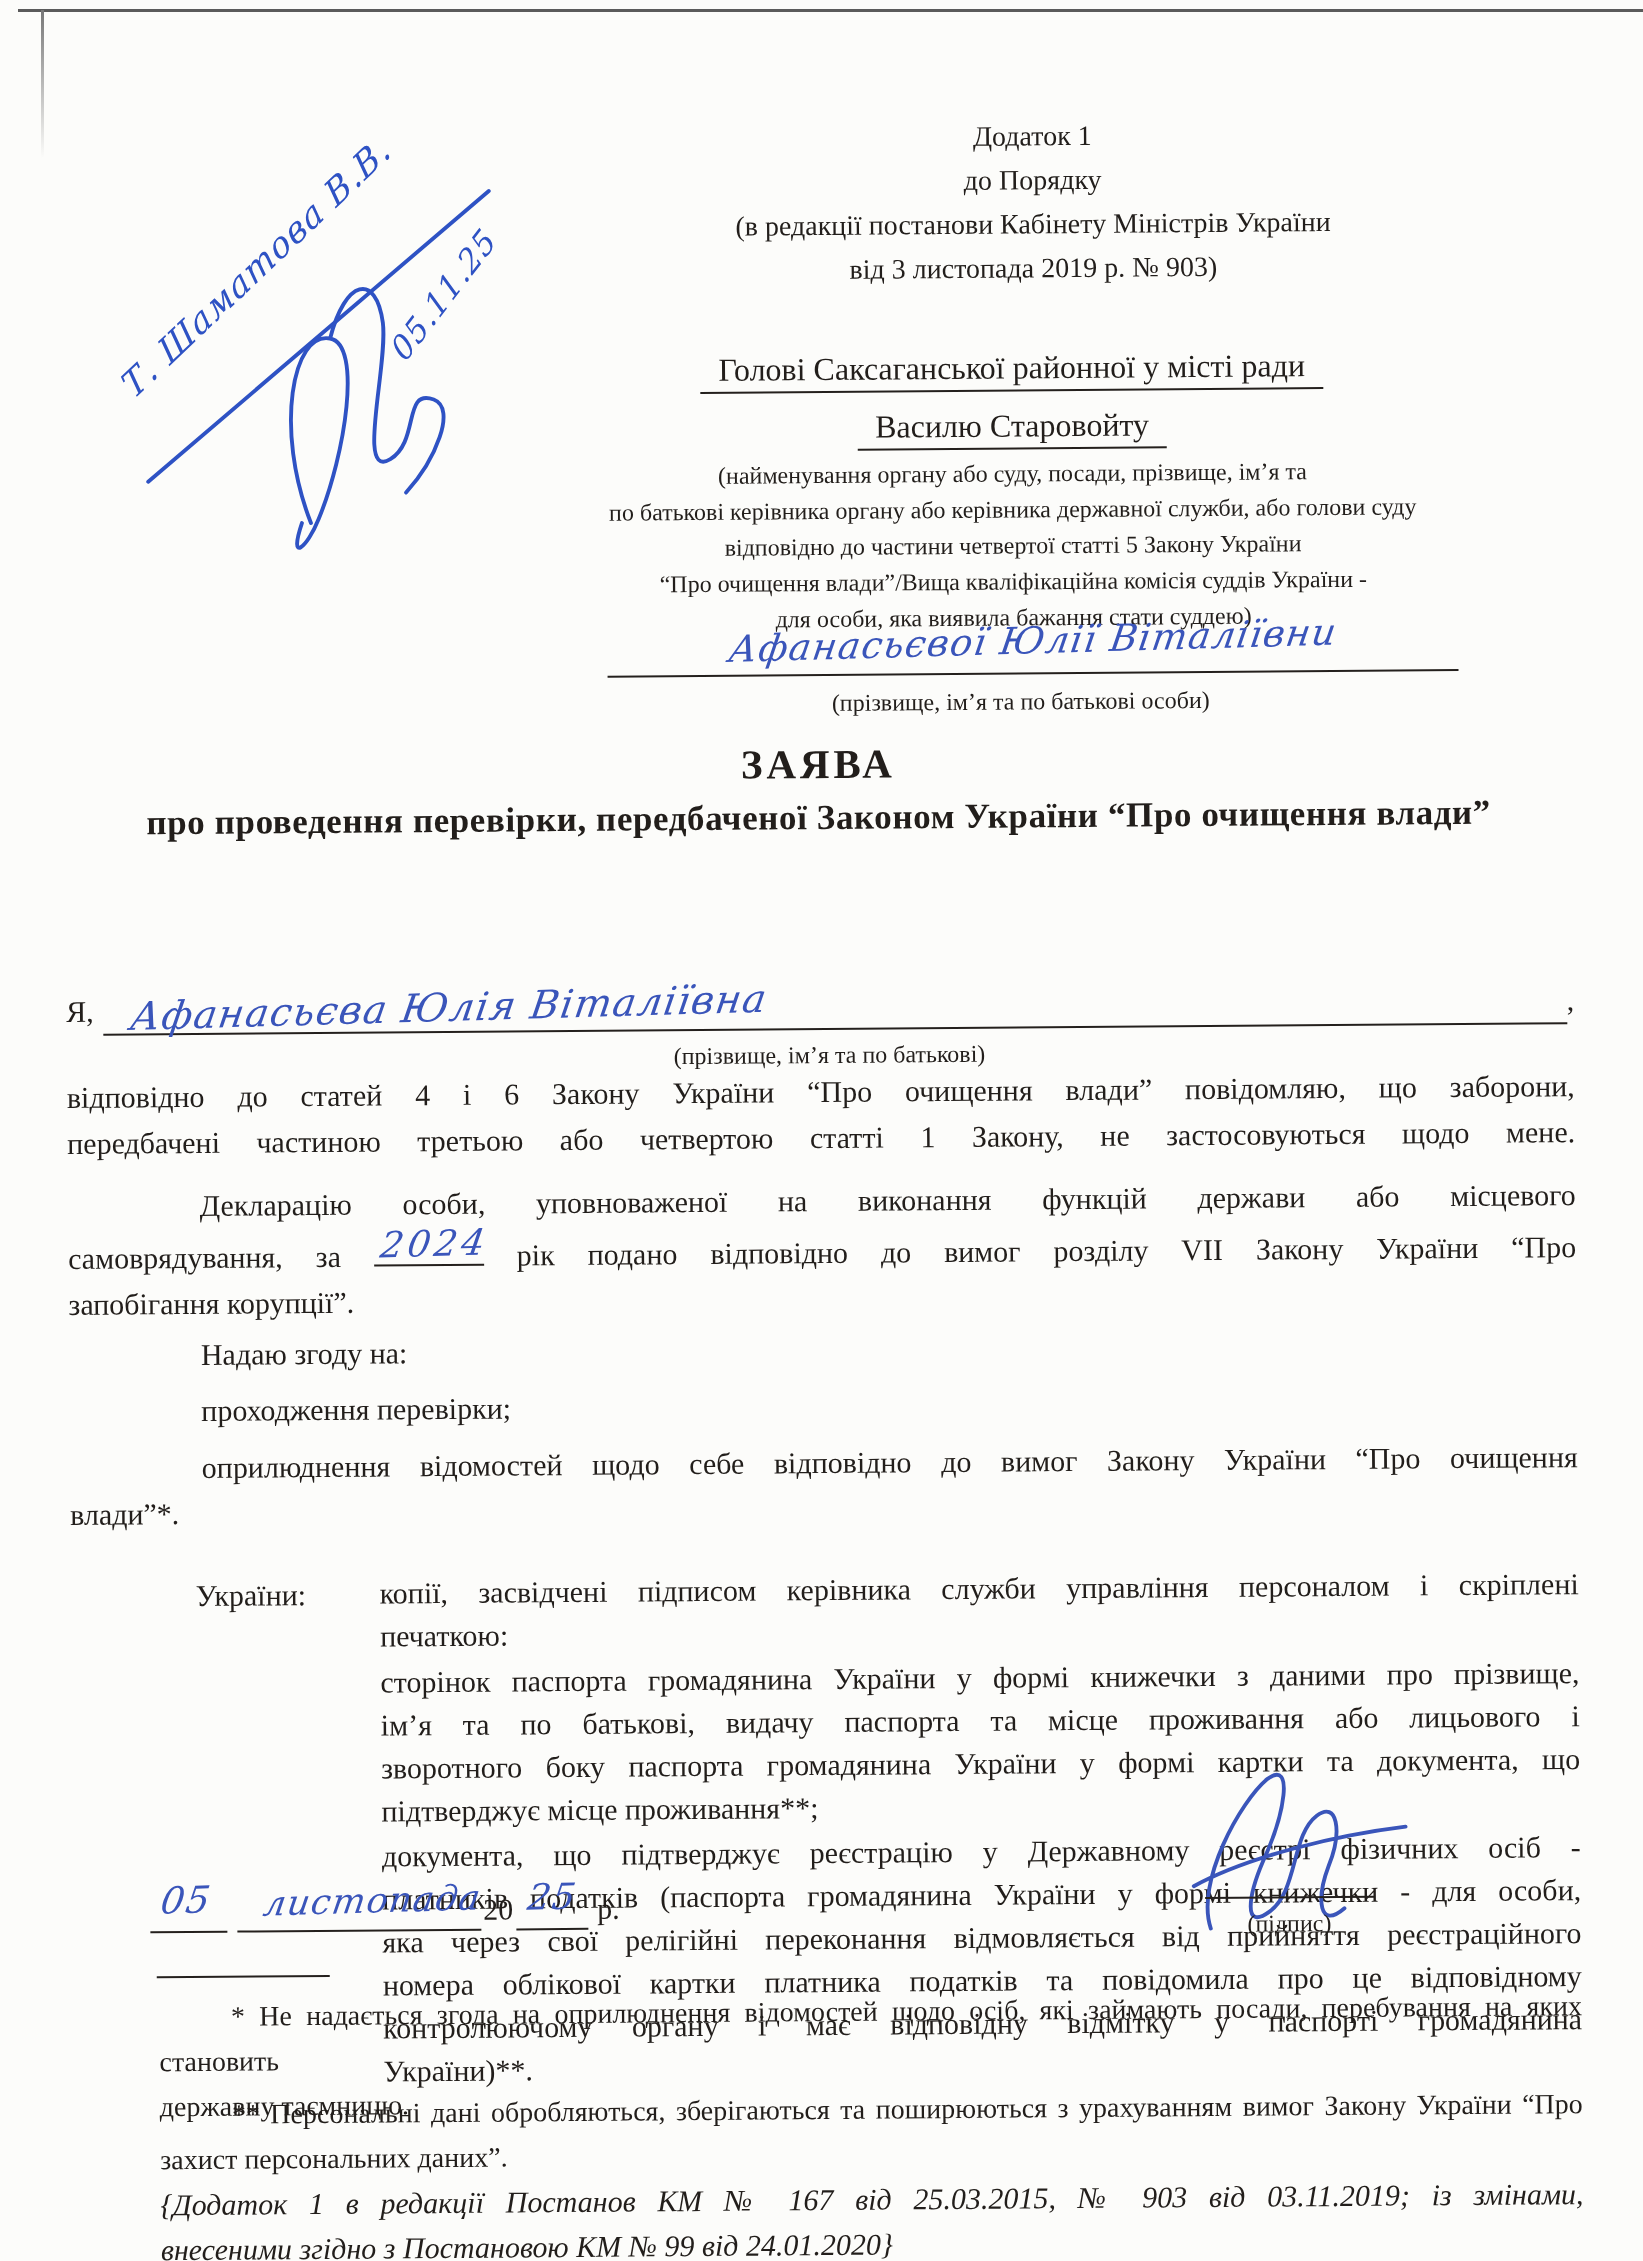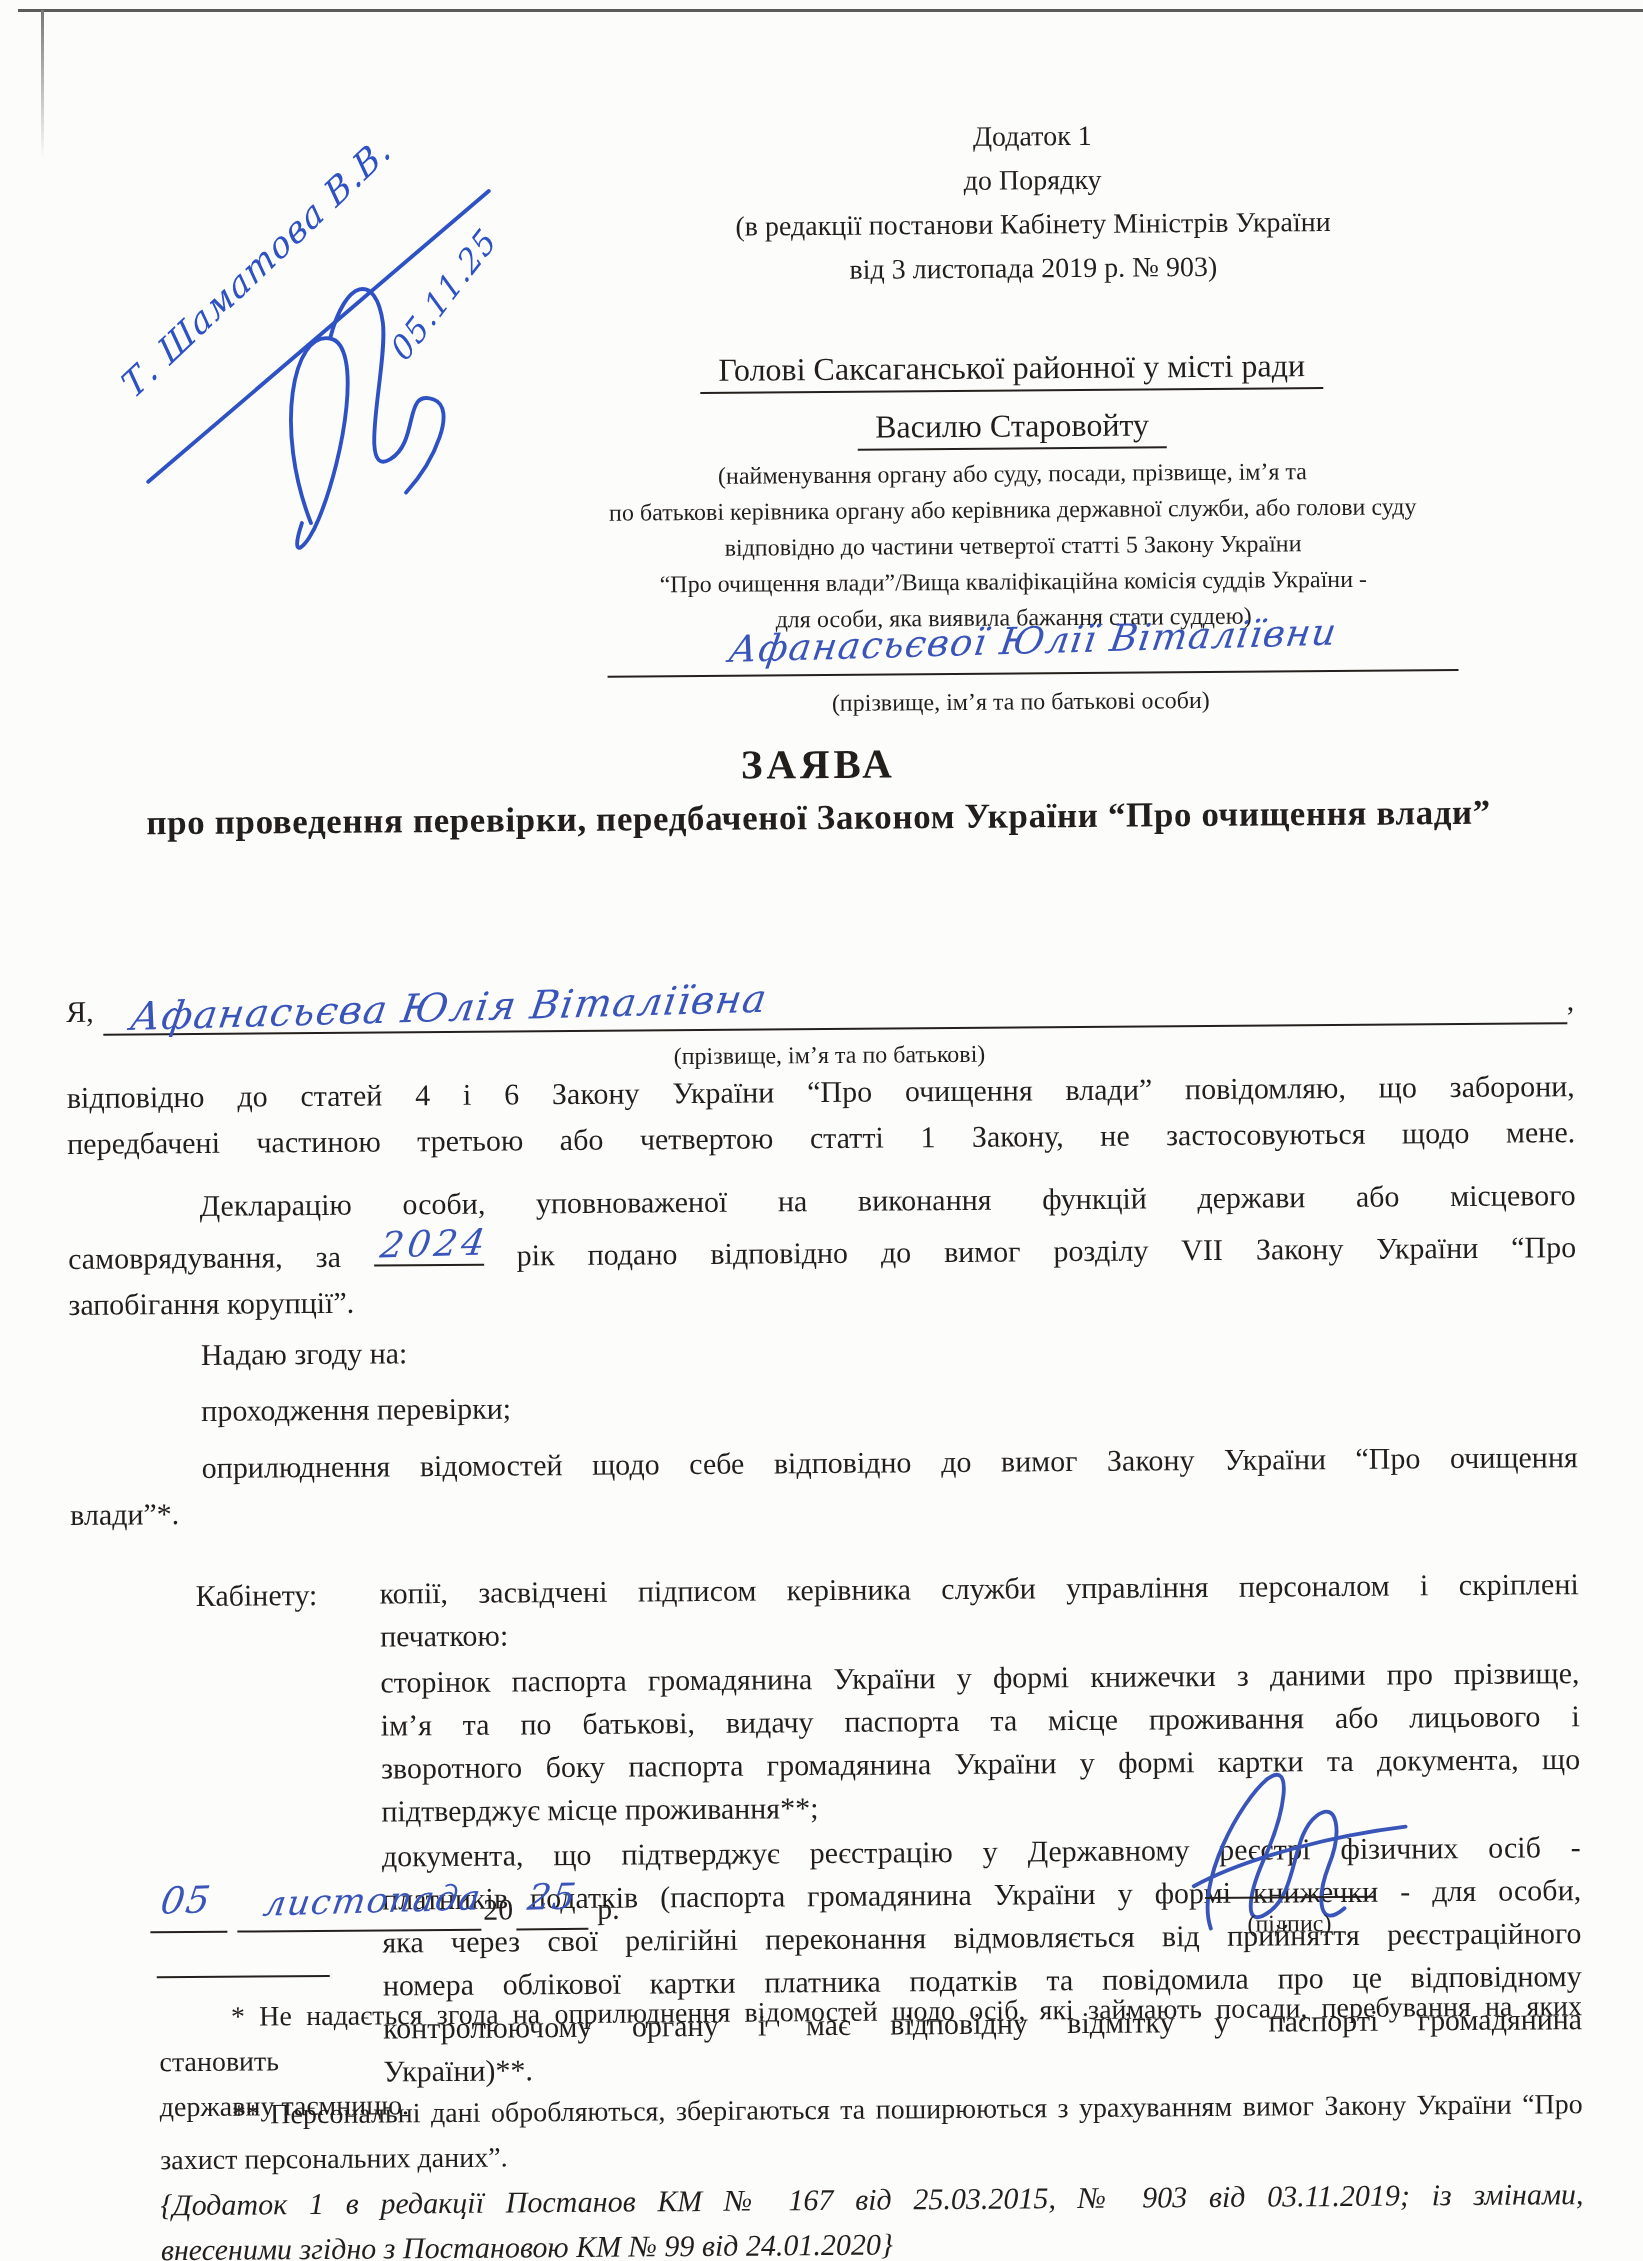--- a/index.html
+++ b/index.html
@@ -117,21 +117,21 @@
       <div class="jlast">запобігання корупції”.</div>
     </div>
 
     <div class="t body-font" style="left:200px;top:1327px;">Надаю згоду на:</div>
     <div class="t body-font" style="left:200px;top:1383px;">проходження перевірки;</div>
     <div class="t body-font" style="left:68px;top:1440px;width:1508px;">
       <div class="jline" style="text-indent:132px;">оприлюднення відомостей щодо себе відповідно до вимог Закону України “Про очищення</div>
       <div class="jlast">влади”*.</div>
     </div>
 
-    <div class="t body-font" style="left:193px;top:1391px;margin-top:0;top:1568px;">Кабінету:</div>
+    <div class="t body-font" style="left:193px;top:1391px;margin-top:0;top:1568px;">України:</div>
     <div class="t" style="left:377px;top:1568px;width:1199px;font-size:30px;line-height:43px;">
       <div style="margin-bottom:2.6px;">
         <div class="jline">копії, засвідчені підписом керівника служби управління персоналом і скріплені</div>
         <div class="jlast">печаткою:</div>
       </div>
       <div style="margin-bottom:2.6px;">
         <div class="jline">сторінок паспорта громадянина України у формі книжечки з даними про прізвище,</div>
         <div class="jline">ім’я та по батькові, видачу паспорта та місце проживання або лицьового і</div>
         <div class="jline">зворотного боку паспорта громадянина України у формі картки та документа, що</div>
         <div class="jlast">підтверджує місце проживання**;</div>

